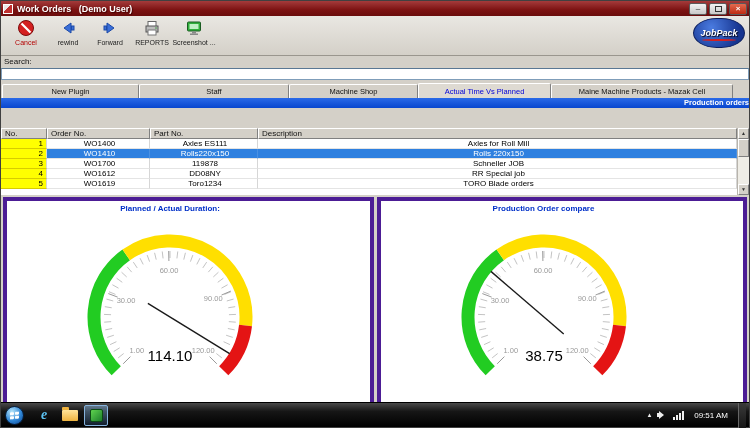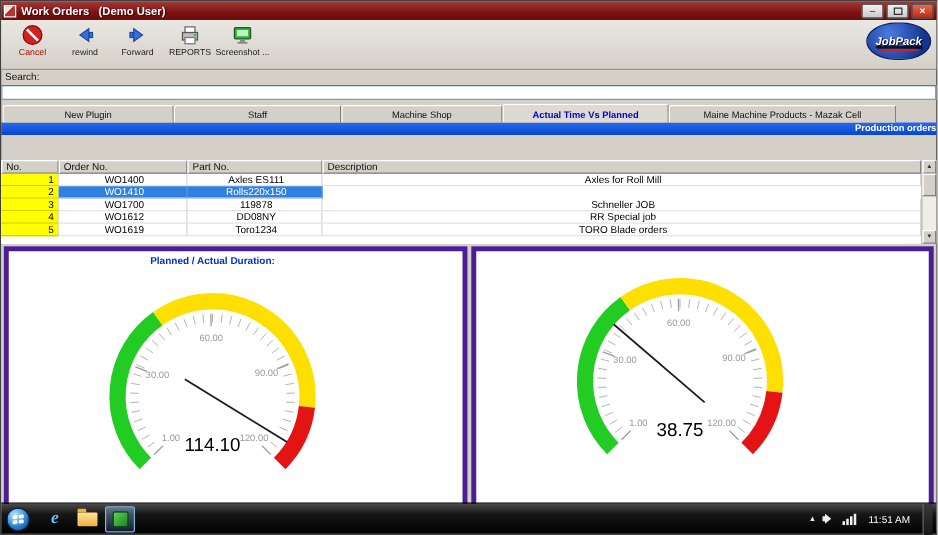--- a/index.html
+++ b/index.html
@@ -14,35 +14,35 @@
   .win-btn { width:18px; height:12px; background:linear-gradient(#f2f2f2,#c9c9c9); border:1px solid #5a5a5a; border-radius:2px; color:#222; font-size:8px; line-height:10px; text-align:center; cursor:default; }
   .win-btn.close { background:linear-gradient(#e36a50,#bf2b12); color:#fff; font-weight:bold; }
   .max-box { display:inline-block; width:7px; height:6px; border:1px solid #333; margin-top:2px; }
 
   
   .toolbar { height:40px; background:linear-gradient(#e9e7e2,#d4d0c8); border-bottom:1px solid #9a968e; display:flex; align-items:flex-start; padding:2px 4px; }
   .tbtn { width:42px; height:36px; display:flex; flex-direction:column; align-items:center; justify-content:flex-start; gap:1px; font-size:7px; color:#222; cursor:default; }
   .tbtn .lbl { white-space:nowrap; }
   .tbtn.cancel .lbl { color:#b40000; }
   .ticon { width:20px; height:20px; display:flex; align-items:center; justify-content:center; }
-  .logo { margin-left:auto; width:52px; height:30px; border-radius:50%/55%; background:radial-gradient(circle at 35% 30%,#4a7be0,#16348f 75%); border:1px solid #0c1f5e; display:flex; align-items:center; justify-content:center; position:relative;text-decoration:underline; }
+  .logo { margin-left:auto; width:52px; height:30px; border-radius:50%/55%; background:radial-gradient(circle at 35% 30%,#4a7be0,#16348f 75%); border:1px solid #0c1f5e; display:flex; align-items:center; justify-content:center; position:relative; }
   .logo span { color:#fff; font-size:9px; font-style:italic; font-weight:bold; text-shadow:1px 1px 1px #001; }
   .logo::after { content:""; position:absolute; left:8px; right:8px; bottom:6px; border-bottom:2px solid #d42020; border-radius:50%; }
 
   
   .search-row { height:12px; padding:1px 3px; font-size:8px; color:#111; }
   .search-input { display:block; width:100%; height:12px; border:1px solid #7f9db9; border-top-color:#5a7894; background:#fff; font-size:8px; padding:0 2px; font-family:"Liberation Sans",sans-serif; }
   .gap3 { height:3px; }
 
   
   .tabs { height:15px; display:flex; align-items:flex-end; padding-left:1px; }
   .tab { height:14px; background:#d4d0c8; border:1px solid #808080; border-top-color:#fff; border-left-color:#fff; border-bottom:none; border-radius:2px 2px 0 0; font-size:7.5px; display:flex; align-items:center; justify-content:center; color:#111; cursor:default; overflow:hidden; white-space:nowrap; }
-  .tab:nth-child(1){width:137px;margin-top:20px;} .tab:nth-child(2){width:134px;} .tab:nth-child(3){width:129px;}
+  .tab:nth-child(1){width:137px;margin-top:20px;} .tab:nth-child(2){width:150px;} .tab:nth-child(3){width:129px;}
   .tab:nth-child(4){width:133px;} .tab:nth-child(5){width:182px;}
-  .tab.active { color:#0000d8; font-weight:bold; height:15px; background:#dedad2; }
+  .tab.active { color:#0000d8; font-weight:normal; height:15px; background:#dedad2; }
 
   
   .prod-bar { height:10px; background:linear-gradient(#2a6ae8,#0846cf); color:#fff; font-size:7.5px; font-weight:bold; text-align:right; line-height:10px; }
   .table-wrap { height:67px; background:#fff; position:relative; }
   .tbl { margin-right:12px; }
   .hdr-row, .data-row { display:grid; grid-template-columns:46px 103px 108px 1fr; }
   .hdr-row { height:11px;margin-top:20px; }
   .hdr-cell { background:#d4d0c8; border-top:1px solid #fff; border-left:1px solid #fff; border-right:1px solid #808080; border-bottom:1px solid #808080; font-size:8px; line-height:9px; padding-left:3px; color:#111; overflow:hidden; cursor:default; }
   .data-row { height:10px; font-size:8px; line-height:10px; cursor:default; }
   .cell { border-right:1px solid #d6d6d6; border-bottom:1px solid #e4e4e4; padding-left:3px; overflow:hidden; white-space:nowrap; color:#000;text-align:center; }
@@ -178,20 +178,21 @@
       <div class="data-row" data-row="0">
         <div class="cell num">1</div>
         <div class="cell">WO1400</div>
         <div class="cell">Axles ES111</div>
         <div class="cell">Axles for Roll Mill</div>
       </div>
       <div class="data-row selected" data-row="1">
         <div class="cell num">2</div>
         <div class="cell">WO1410</div>
         <div class="cell">Rolls220x150</div>
+        <div class="cell">Rolls 220x150</div>
       </div>
       <div class="data-row" data-row="2">
         <div class="cell num">3</div>
         <div class="cell">WO1700</div>
         <div class="cell">119878</div>
         <div class="cell">Schneller JOB</div>
       </div>
       <div class="data-row" data-row="3">
         <div class="cell num">4</div>
         <div class="cell">WO1612</div>
@@ -270,20 +271,21 @@
           <text x="109.06946297992805" y="59.50921259593243" text-anchor="middle" font-size="7.5" fill="#9a9a9a">60.00</text>
           <line x1="161.52256273587832" y1="82.05858871614036" x2="170.72302036728516" y2="78.14047955830829" stroke="#9a9a9a" stroke-width="1"></line>
           <text x="153.24215086761217" y="88.08488695818923" text-anchor="middle" font-size="7.5" fill="#9a9a9a">90.00</text>
           <line x1="149.59797974644664" y1="143.5979797464467" x2="156.66904755831212" y2="150.66904755831217" stroke="#9a9a9a" stroke-width="1"></line>
           <text x="143.23401871576772" y="139.73401871576775" text-anchor="middle" font-size="7.5" fill="#9a9a9a">120.00</text>
           <line x1="87.85829732718946" y1="90.37117016215791" x2="169.6122764267976" y2="140.69300340957486" stroke="#1a1a1a" stroke-width="1.4"></line>
           <text x="110" y="148" text-anchor="middle" font-size="15" fill="#000">114.10</text>
         </svg>
     </div>
     <div class="panel">
+      <div class="panel-title">Production Order compare</div>
       <svg class="gauge" viewBox="0 0 220 206">
           <path d="M 56.259884629822395 157.74011537017762 A 76 76 0 0 1 66.22576277113751 41.872581294316845" fill="none" stroke="#22cc22" stroke-width="13"></path>
           <path d="M 66.22576277113751 41.872581294316845 A 76 76 0 0 1 185.52212795188643 112.50930018385144" fill="none" stroke="#ffdf00" stroke-width="13"></path>
           <path d="M 185.52212795188643 112.50930018385144 A 76 76 0 0 1 163.7401153701776 157.74011537017765" fill="none" stroke="#e41414" stroke-width="13"></path>
           <line x1="68.2806999099937" y1="145.7193000900063" x2="63.33095244168787" y2="150.66904755831214" stroke="#b4b4b4" stroke-width="0.8"></line>
           <line x1="63.666301078036064" y1="140.52654300928023" x2="58.16908256187085" y2="144.86020065444907" stroke="#b4b4b4" stroke-width="0.8"></line>
           <line x1="59.69423030310855" y1="134.82741531824098" x2="53.7257491526299" y2="138.48490527125261" stroke="#b4b4b4" stroke-width="0.8"></line>
           <line x1="56.4195527443202" y1="128.70092451470825" x2="50.06255052754463" y2="131.63154267747024" stroke="#b4b4b4" stroke-width="0.8"></line>
           <line x1="53.88766553858594" y1="122.23200266812191" x2="47.23026992451987" y2="124.39512162874654" stroke="#b4b4b4" stroke-width="0.8"></line>
           <line x1="52.13366845620941" y1="115.51032899895159" x2="45.2681714933868" y2="116.87596125306449" stroke="#b4b4b4" stroke-width="0.8"></line>
@@ -358,18 +360,18 @@
     </div>
     <div class="tray">
       <span class="arrow">▴</span>
       <span class="speaker"></span>
       <span class="net">
           <i></i>
           <i></i>
           <i></i>
           <i></i>
         </span>
-      <span class="clock">11:51 AM</span>
+      <span class="clock">09:51 AM</span>
       <span class="show-desktop"></span>
     </div>
   </div>
 
 </div>
 
 </body></html>

